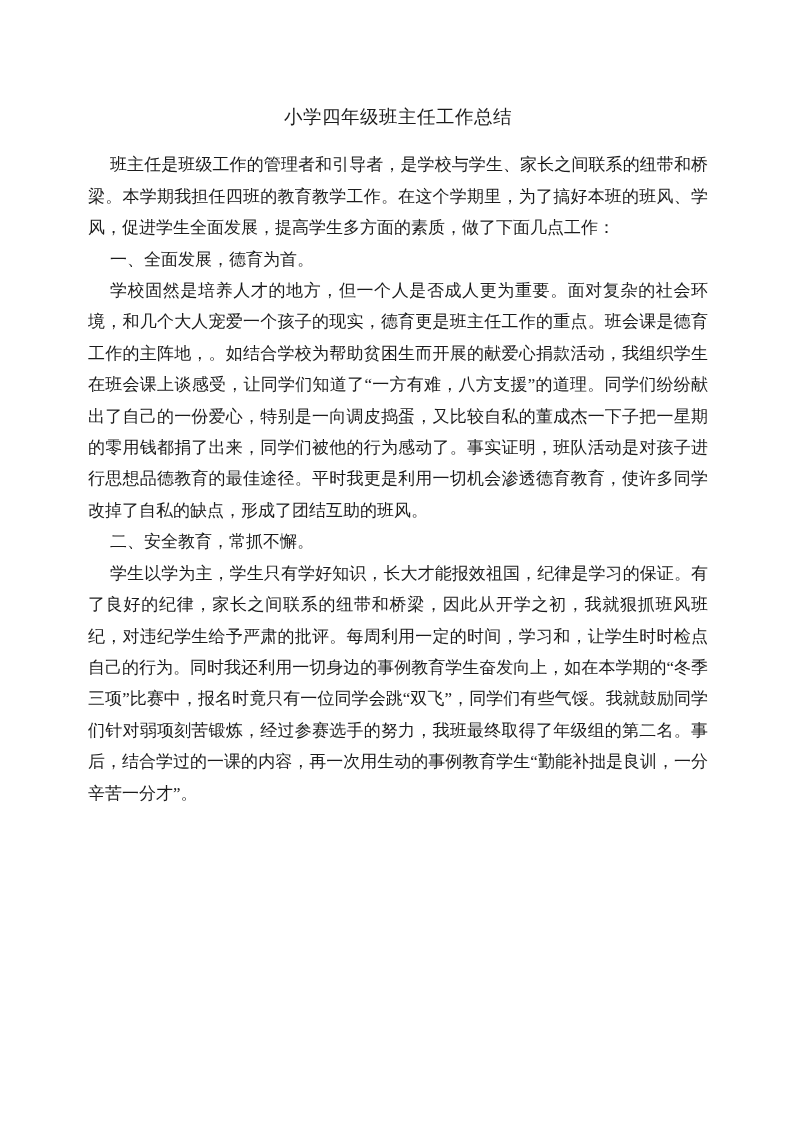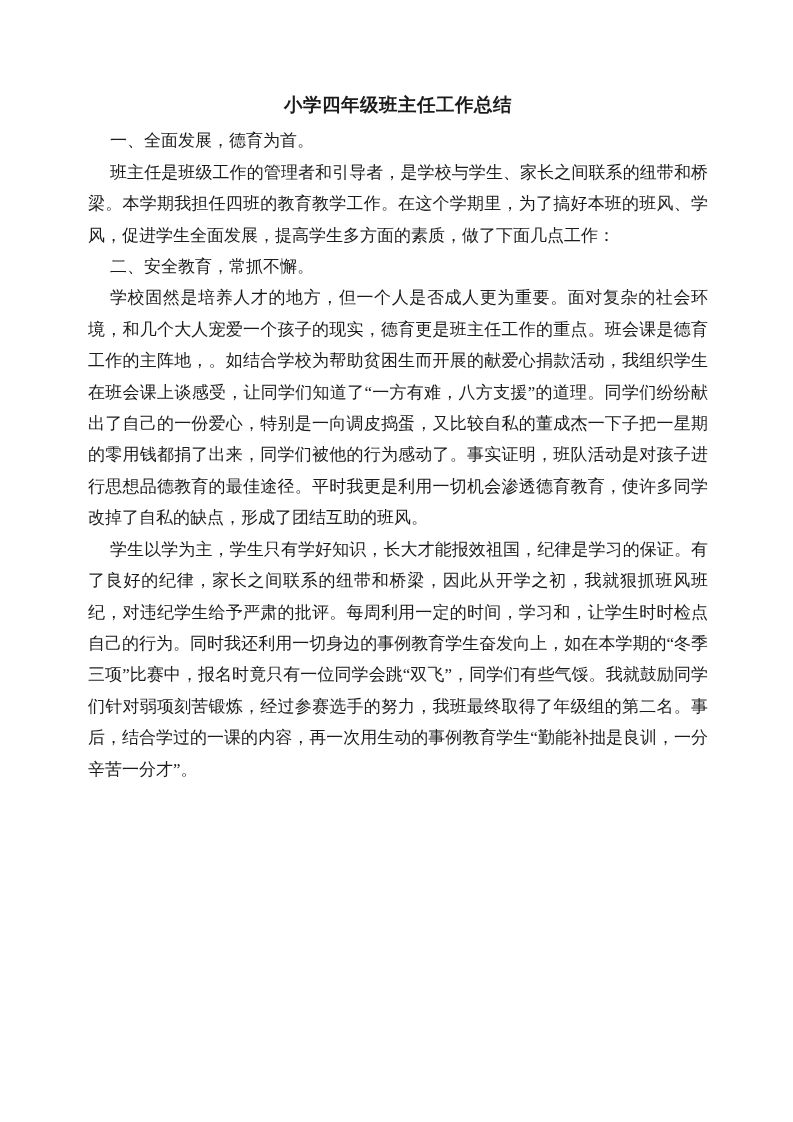--- a/index.html
+++ b/index.html
@@ -13,23 +13,23 @@
     height: 1122px;
     margin: 0 auto;
     background: #ffffff;
     box-sizing: border-box;
     padding: 86px 85px 0 88px;
     overflow: hidden;
     font-family: "Liberation Serif", "DejaVu Serif", serif;
     color: #1b1b1b;
   }
   .doc-title {
-    margin: 4px;
+    margin: 16px;
     font-size: 18.5px;
-    font-weight: bold;
+    font-weight: normal;
     text-align: center;
     line-height: 31.4px;
     letter-spacing: 0.5px;
   }
   .para {
     margin: 0;
     font-size: 17px;
     line-height: 31.4px;
     text-align: justify;
     text-justify: inter-ideograph;
@@ -37,25 +37,25 @@
     word-break: break-all;
   }
 </style>
 </head>
 <body>
 
 <div class="page">
   <h1 class="doc-title">小学四年级班主任工作总结</h1>
 
   <div>
+    <p class="para">班主任是班级工作的管理者和引导者，是学校与学生、家长之间联系的纽带和桥梁。本学期我担任四班的教育教学工作。在这个学期里，为了搞好本班的班风、学风，促进学生全面发展，提高学生多方面的素质，做了下面几点工作：</p>
+
     <p class="para">一、全面发展，德育为首。</p>
 
-    <p class="para">班主任是班级工作的管理者和引导者，是学校与学生、家长之间联系的纽带和桥梁。本学期我担任四班的教育教学工作。在这个学期里，为了搞好本班的班风、学风，促进学生全面发展，提高学生多方面的素质，做了下面几点工作：</p>
+    <p class="para">学校固然是培养人才的地方，但一个人是否成人更为重要。面对复杂的社会环境，和几个大人宠爱一个孩子的现实，德育更是班主任工作的重点。班会课是德育工作的主阵地，。如结合学校为帮助贫困生而开展的献爱心捐款活动，我组织学生在班会课上谈感受，让同学们知道了“一方有难，八方支援”的道理。同学们纷纷献出了自己的一份爱心，特别是一向调皮捣蛋，又比较自私的董成杰一下子把一星期的零用钱都捐了出来，同学们被他的行为感动了。事实证明，班队活动是对孩子进行思想品德教育的最佳途径。平时我更是利用一切机会渗透德育教育，使许多同学改掉了自私的缺点，形成了团结互助的班风。</p>
 
     <p class="para">二、安全教育，常抓不懈。</p>
-
-    <p class="para">学校固然是培养人才的地方，但一个人是否成人更为重要。面对复杂的社会环境，和几个大人宠爱一个孩子的现实，德育更是班主任工作的重点。班会课是德育工作的主阵地，。如结合学校为帮助贫困生而开展的献爱心捐款活动，我组织学生在班会课上谈感受，让同学们知道了“一方有难，八方支援”的道理。同学们纷纷献出了自己的一份爱心，特别是一向调皮捣蛋，又比较自私的董成杰一下子把一星期的零用钱都捐了出来，同学们被他的行为感动了。事实证明，班队活动是对孩子进行思想品德教育的最佳途径。平时我更是利用一切机会渗透德育教育，使许多同学改掉了自私的缺点，形成了团结互助的班风。</p>
 
 
 
     <p class="para">学生以学为主，学生只有学好知识，长大才能报效祖国，纪律是学习的保证。有了良好的纪律，家长之间联系的纽带和桥梁，因此从开学之初，我就狠抓班风班纪，对违纪学生给予严肃的批评。每周利用一定的时间，学习和，让学生时时检点自己的行为。同时我还利用一切身边的事例教育学生奋发向上，如在本学期的“冬季三项”比赛中，报名时竟只有一位同学会跳“双飞”，同学们有些气馁。我就鼓励同学们针对弱项刻苦锻炼，经过参赛选手的努力，我班最终取得了年级组的第二名。事后，结合学过的一课的内容，再一次用生动的事例教育学生“勤能补拙是良训，一分辛苦一分才”。</p>
   </div>
 </div>
 
 </body></html>

